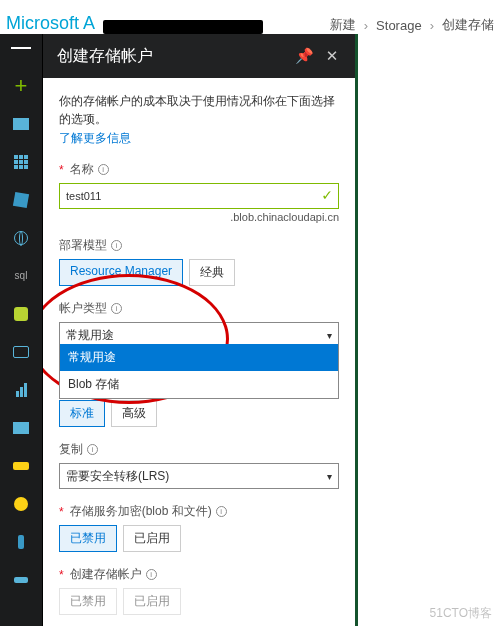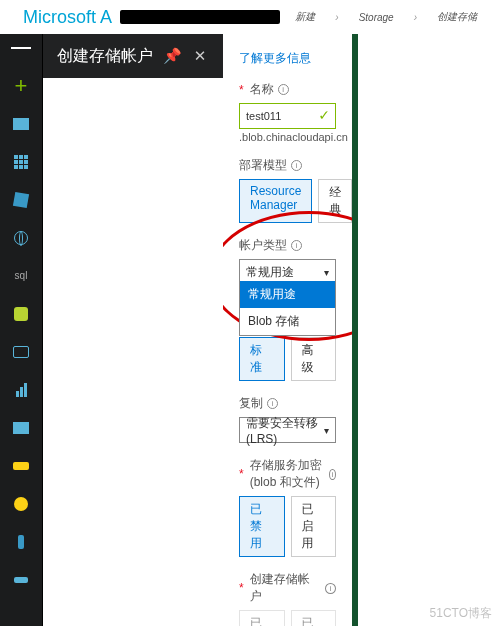--- a/index.html
+++ b/index.html
@@ -1,22 +1,22 @@
 <!DOCTYPE html>
 <html><head>
 <meta charset="utf-8">
 <style>
   * { margin: 0; padding: 0; box-sizing: border-box; font-family: "Segoe UI", "Microsoft YaHei", sans-serif; }
   body { width: 500px; height: 626px; overflow: hidden; background: #fff; position: relative; }
 
   
-  .topbar { height: 34px; background: #fff; display: flex; align-items: center; padding: 0 23px; font-size: 16px; color: #00a4d6; }
+  .topbar { height: 34px; background: #fff; display: flex; align-items: flex-end; padding: 0 6px; font-size: 16px; color: #00a4d6; }
   .topbar .brand { font-weight: 300; font-size: 18px; color: #00a4d6; margin-right: 8px; white-space: nowrap; }
   .topbar .redact { background: #000; height: 14px; width: 160px; display: inline-block; border-radius: 2px; }
-  .crumb-wrap { margin-left: auto; display: flex; align-items: center; gap: 20px; font-size: 10px; color: #555; font-style: italic; }
+  .crumb-wrap { margin-left: auto; display: flex; align-items: center; gap: 8px; font-size: 13px; color: #555; }
   .chev { color: #999; }
 
   .main { display: flex; height: 592px; }
 
   
   .rail { width: 42px; background: #1b1c1d; display: flex; flex-direction: column; align-items: center; padding-top: 4px; gap: 18px; }
   .rail .ic { width: 20px; height: 20px; display: flex; align-items: center; justify-content: center; }
   .hamb div { width: 18px; height: 2px; background: #fff; margin: 2px 0; }
   .plus { color: #7fba00; font-size: 22px; font-weight: 300; line-height: 1; }
   .sq { width: 16px; height: 12px; border: 1px solid #59b4d9; background: #59b4d9; }
@@ -27,21 +27,21 @@
   .globe::before { content: ""; position: absolute; inset: -1.5px 4px; border: 1.5px solid #59b4d9; border-radius: 50%; }
   .sql { color: #aaa; font-size: 10px; text-align:center; line-height:1;}
   .dot { width: 14px; height: 14px; background: #b8d432; border-radius: 3px; }
   .monitor { width: 16px; height: 12px; border: 1.5px solid #59b4d9; border-radius: 2px; }
   .bars { display: flex; align-items: flex-end; gap: 1px; height: 14px; }
   .bars span { width: 3px; background: #59b4d9; }
   .key { width: 16px; height: 8px; background: #fcd116; border-radius: 2px; }
   .gen { width: 14px; height: 14px; background: #3999c6; border-radius: 2px; }
 
   
-  .blade { width: 316px; background: #fff; border-left: 1px solid #000; border-right: 6px solid #14532d; display: flex; flex-direction: row; }
+  .blade { width: 316px; background: #fff; border-left: 1px solid #000; border-right: 3px solid #14532d; display: flex; flex-direction: column; }
   .blade-head { height: 44px; background: #212223; color: #fff; display: flex; align-items: center; padding: 0 14px; font-size: 16px; font-weight: 400; }
   .blade-head .sp { flex: 1; }
   .blade-head .hicon { width: 18px; text-align: center; cursor: pointer; font-size: 15px; color: #ccc; margin-left: 10px; }
 
   .blade-body { flex: 1; overflow-y: auto; padding: 14px 16px 10px 16px; font-size: 12px; color: #333; position: relative; }
   .blade-body::-webkit-scrollbar { width: 8px; }
   .blade-body::-webkit-scrollbar-thumb { background: #c1c1c1; }
 
   .desc { line-height: 1.5; color: #333; }
   .link { color: #0078d4; cursor: pointer; display: block; margin-top: 2px; margin-bottom: 14px; }
@@ -150,20 +150,21 @@
 
   <div class="blade">
     <div class="blade-head">
       <span>创建存储帐户</span>
       <span class="sp"></span>
       <span class="hicon">📌</span>
       <span class="hicon">✕</span>
     </div>
 
     <div class="blade-body">
+      <div class="desc">你的存储帐户的成本取决于使用情况和你在下面选择的选项。</div>
       <a class="link">了解更多信息</a>
 
       <div class="field">
         <div class="lbl">
             <span class="req">*</span>
             <span>名称</span>
             <span class="info">i</span>
           </div>
         <div style="position:relative">
           <input class="textin" style="border-color: rgb(127, 186, 0);" value="test011">

